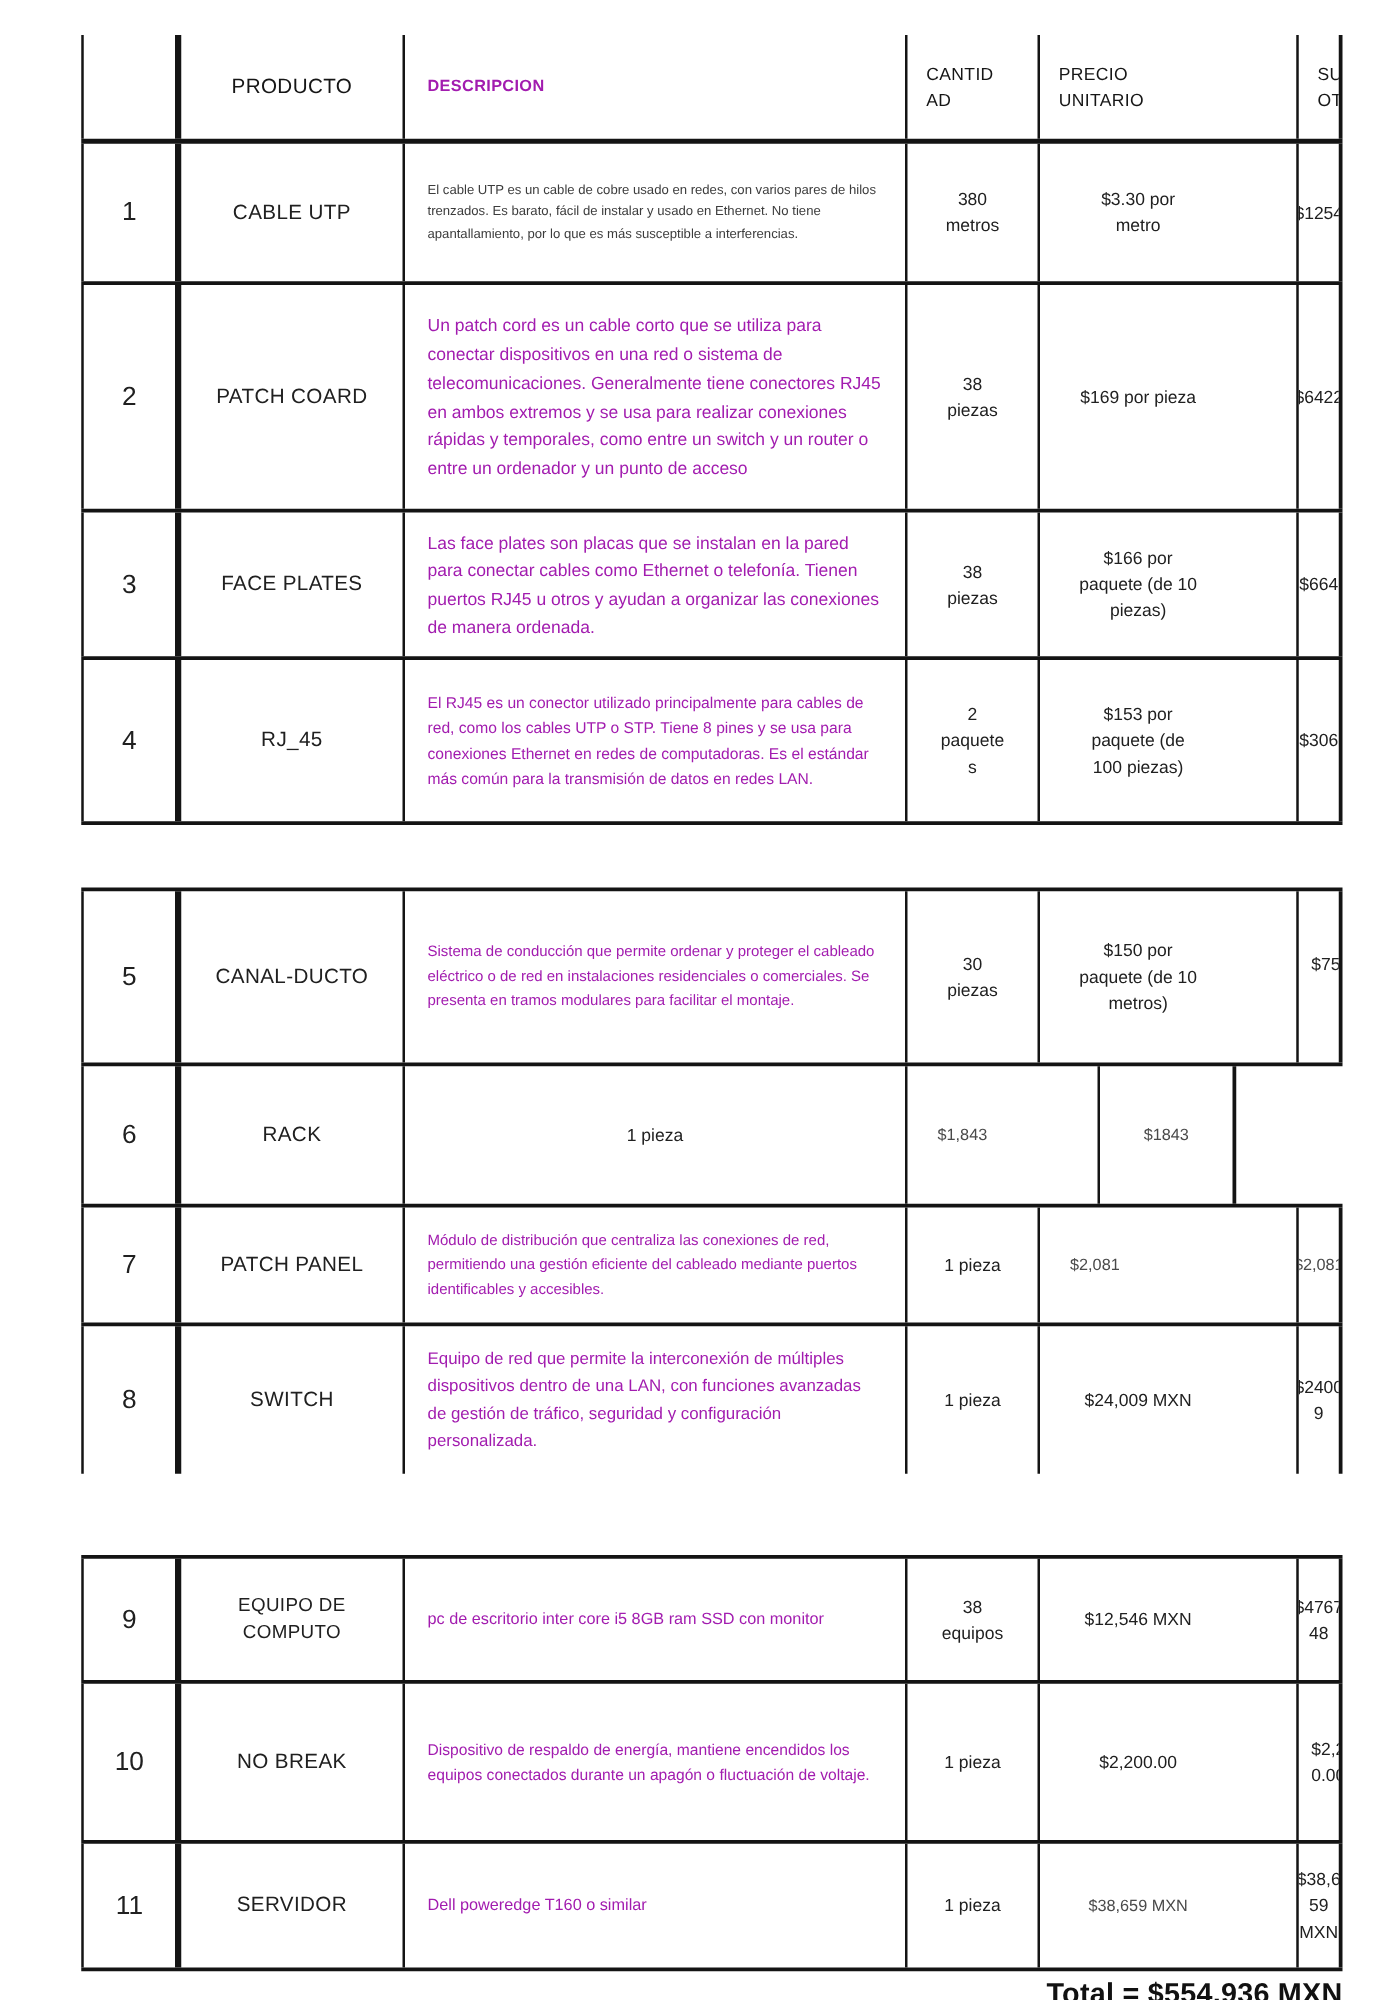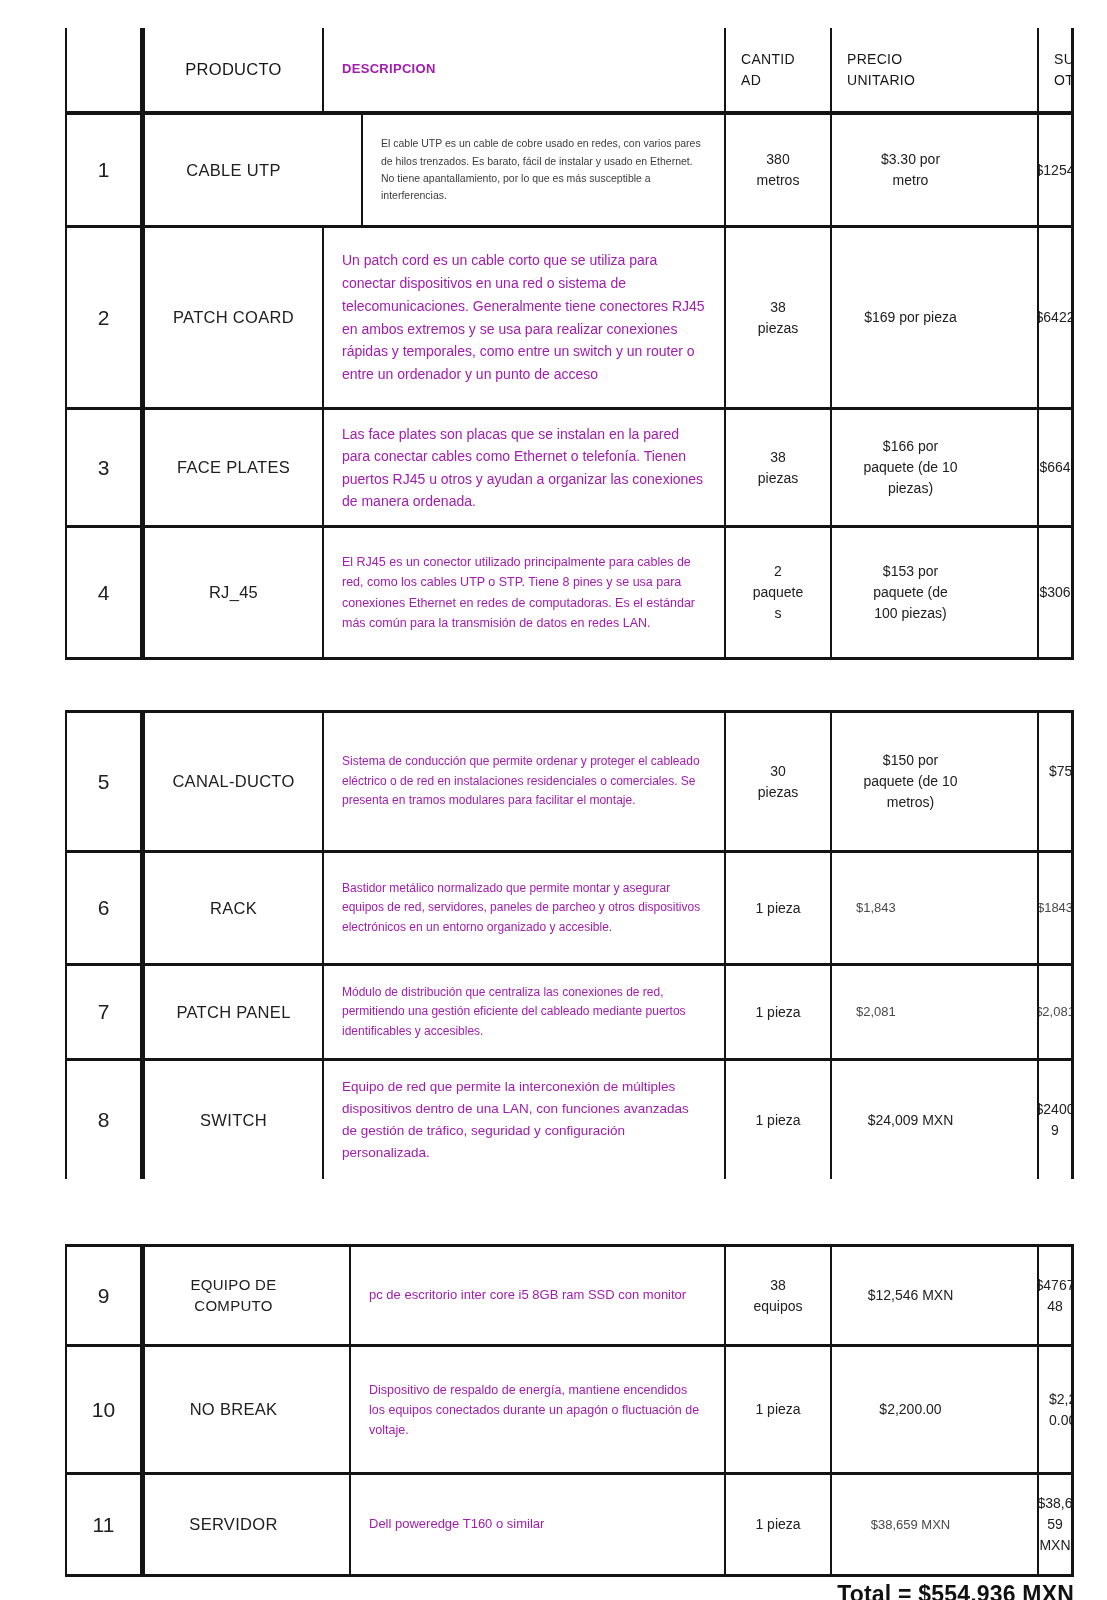--- a/index.html
+++ b/index.html
@@ -54,21 +54,21 @@
     padding:10px 18px;line-height:1.6;color:#a21caf;
   }
   .cell-cant,.cell-precio,.cell-subtotal{font-size:14px;font-weight:500;line-height:1.5;}
 
   
   .block1 .row:nth-child(1){height:87px;}
   .block1 .row:nth-child(2){height:113px;}
   .block1 .row:nth-child(3){height:182px;}
   .block1 .row:nth-child(4){height:118px;}
   .block1 .row:nth-child(5){height:132px;}
-  .block1 .row:nth-child(2) .cell-desc{font-size:10.5px;line-height:1.65;color:#3c3c3c;margin-left:39px;}
+  .block1 .row:nth-child(2) .cell-desc{font-size:10.5px;line-height:1.65;color:#3c3c3c;}
   .block1 .row:nth-child(3) .cell-desc{font-size:14px;line-height:1.62;}
   .block1 .row:nth-child(4) .cell-desc{font-size:14px;line-height:1.58;}
   .block1 .row:nth-child(5) .cell-desc{font-size:12.5px;line-height:1.62;}
 
   
   .block2 .row:nth-child(1){height:140px;}
   .block2 .row:nth-child(2){height:113px;}
   .block2 .row:nth-child(3){height:95px;}
   .block2 .row:nth-child(4){height:118px;}
   .block2 .cell-desc{font-size:12px;line-height:1.62;}
@@ -78,21 +78,21 @@
   .block2 .row:nth-child(3) .cell-precio{justify-content:flex-start;text-align:left;padding-left:24px;}
   .block2 .row:nth-child(2) .cell-precio,.block2 .row:nth-child(2) .cell-subtotal,
   .block2 .row:nth-child(3) .cell-precio,.block2 .row:nth-child(3) .cell-subtotal{
     font-weight:400;color:#4a4a4a;font-size:13px;
   }
 
   
   .block3 .row:nth-child(1){height:100px;}
   .block3 .row:nth-child(2){height:128px;}
   .block3 .row:nth-child(3){height:102px;}
-  .block3 .cell-desc{font-size:13px;line-height:1.6;margin-left:27px;}
+  .block3 .cell-desc{font-size:13px;line-height:1.6;}
   .block3 .row:nth-child(2) .cell-desc{font-size:12.5px;}
   .block3 .row:nth-child(1) .cell-name{font-size:15px;}
   .block3 .row:nth-child(2) .cell-subtotal{justify-content:flex-start;text-align:left;}
   .block3 .row:nth-child(3) .cell-precio{font-weight:400;color:#4a4a4a;font-size:13px;}
 
   .total-wrap{width:1009px;text-align:right;margin-top:4px;}
   .total{
     font-size:23px;font-weight:600;color:#111;letter-spacing:.2px;
   }
 </style>
@@ -164,21 +164,20 @@
 piezas</div>
         <div class="cell cell-precio pre">$150 por
 paquete (de 10
 metros)</div>
         <div class="cell cell-subtotal pre">$750.0
 0</div>
       </div>
       <div class="row">
         <div class="cell cell-num">6</div>
         <div class="cell cell-name">RACK</div>
-        <div class="cell cell-desc">Bastidor metálico normalizado que permite montar y asegurar equipos de red, servidores, paneles de parcheo y otros dispositivos electrónicos en un entorno organizado y accesible.</div>
         <div class="cell cell-cant pre">1 pieza</div>
         <div class="cell cell-precio pre">$1,843</div>
         <div class="cell cell-subtotal pre">$1843</div>
       </div>
       <div class="row">
         <div class="cell cell-num">7</div>
         <div class="cell cell-name">PATCH PANEL</div>
         <div class="cell cell-desc">Módulo de distribución que centraliza las conexiones de red, permitiendo una gestión eficiente del cableado mediante puertos identificables y accesibles.</div>
         <div class="cell cell-cant pre">1 pieza</div>
         <div class="cell cell-precio pre">$2,081</div>

